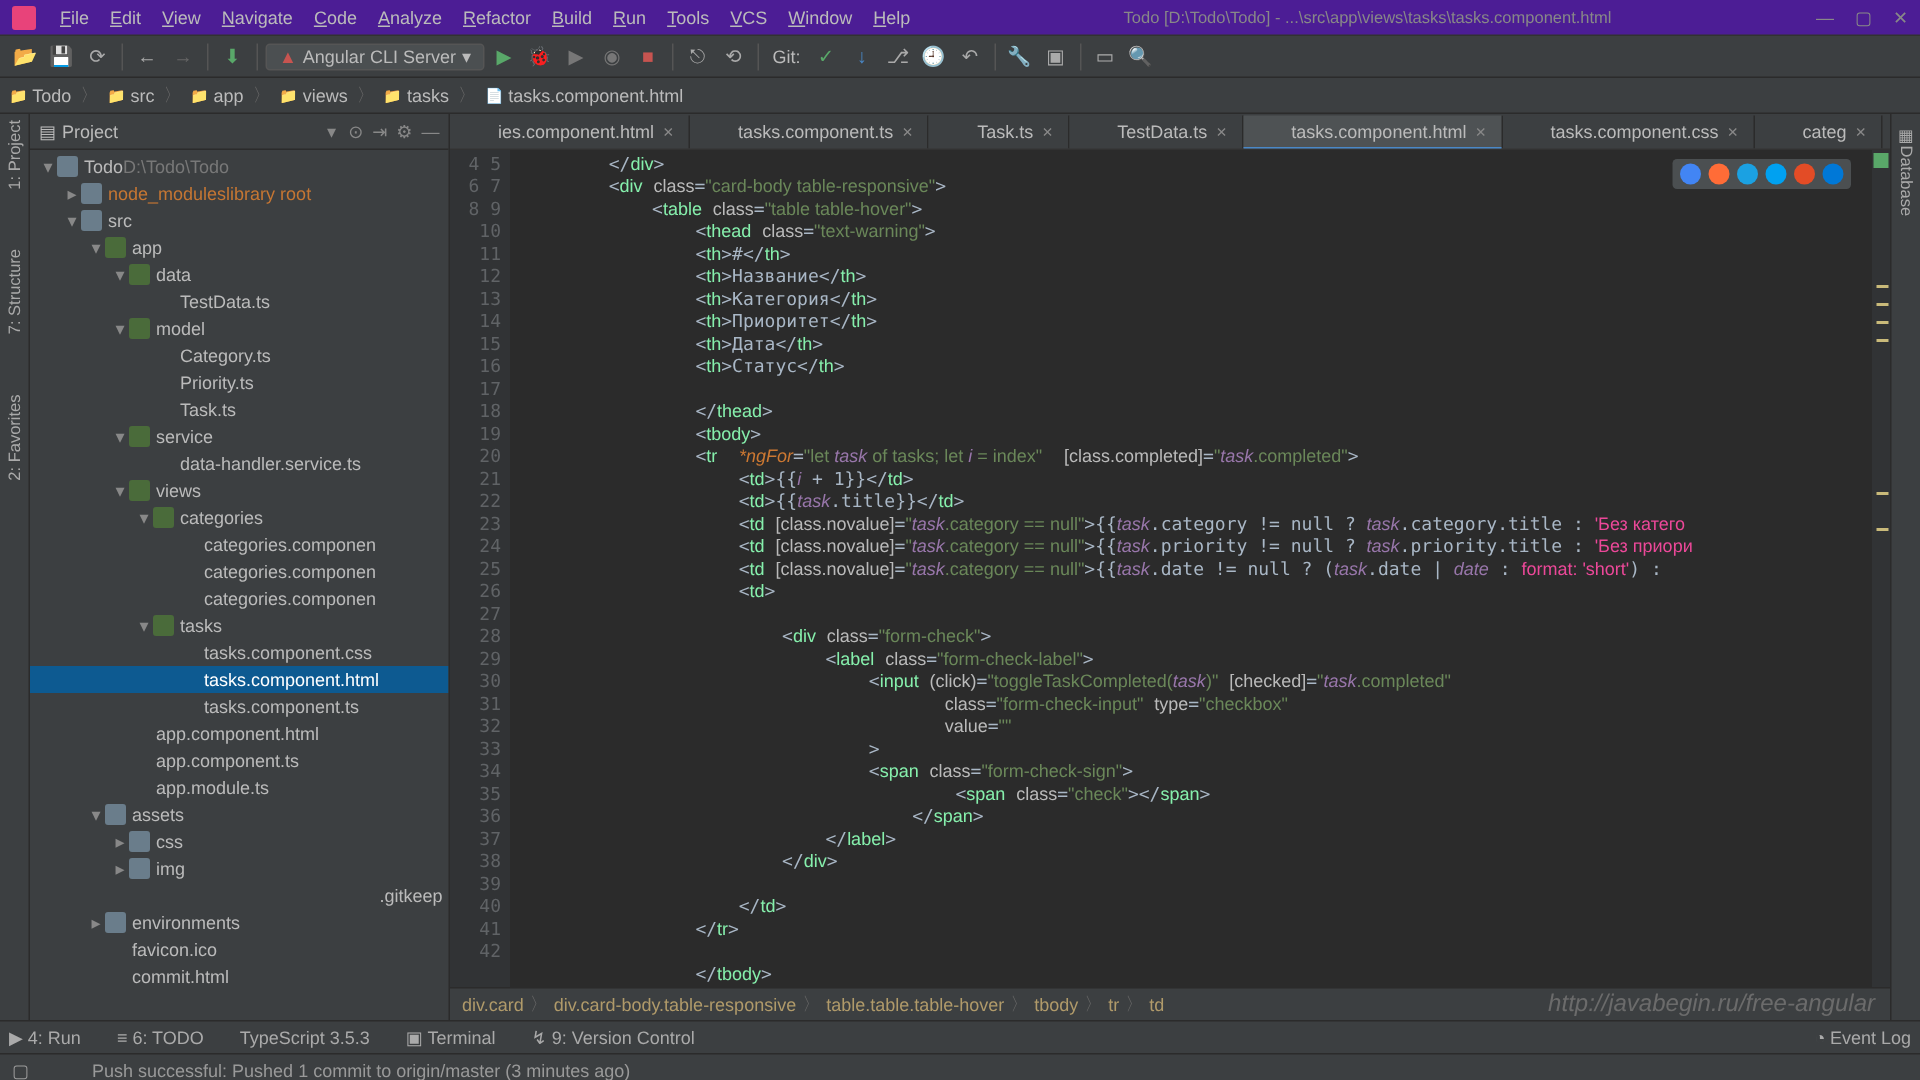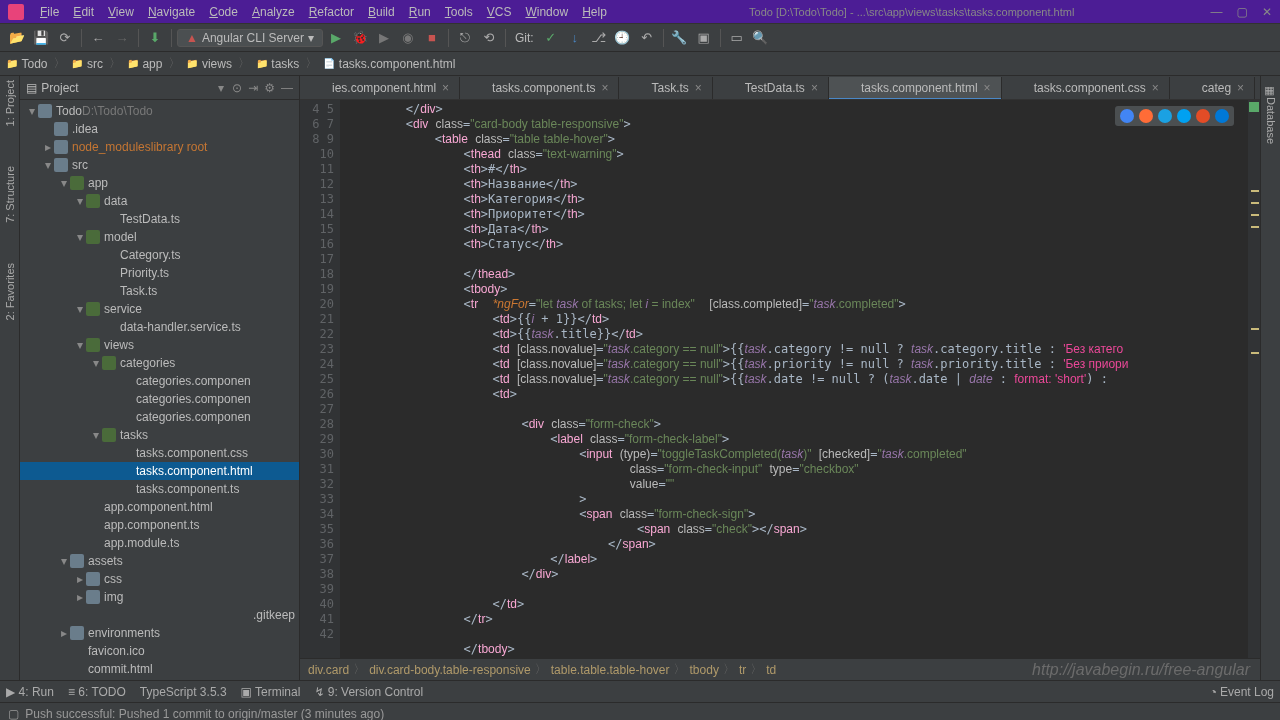--- a/index.html
+++ b/index.html
@@ -42,37 +42,37 @@
 .faded { color:#787878; }
 .editor-area { flex:1; display:flex; flex-direction:column; background:#2b2b2b; }
 .tabs { height:24px; background:#3c3f41; display:flex; align-items:flex-end; border-bottom:1px solid #323232; overflow:hidden; }
 .tab { height:22px; padding:0 10px; display:flex; align-items:center; gap:4px; color:#bbb; border-right:1px solid #2b2b2b; background:#3c3f41; position:relative; }
 .tab.active { background:#4e5254; }
 .tab.active::after { content:""; position:absolute; bottom:-1px; left:0; right:0; height:2px; background:#4a88c7; }
 .tab .close { color:#888; margin-left:2px; }
 .editor-body { flex:1; display:flex; overflow:hidden; position:relative;justify-content:center; }
 .gutter { width:40px; background:#313335; color:#606366; text-align:right; padding:2px 6px 2px 2px; font-family:Consolas,monospace; font-size:12px; line-height:15px; }
 .code { flex:1; font-family:Consolas,monospace; font-size:12px; line-height:15px; padding:2px 0 2px 8px; color:#a9b7c6; white-space:pre; overflow:hidden; }
-.t-tag { color:#f9a8d4; }
+.t-tag { color:#86efac; }
 .t-attr { color:#bababa; }
 .t-str { color:#6a8759; }
 .t-ng { color:#cc7832; font-style:italic; }
 .t-var { color:#9876aa; font-style:italic; }
 .t-gray { color:#ec4899; }
 .floating-browsers { position:absolute; top:6px; right:26px; background:#4b4f51; border-radius:3px; padding:3px 5px; display:flex; gap:5px; }
 .browser-dot { width:14px; height:14px; border-radius:50%; }
 .marker-strip { width:12px; background:#313335; position:relative; }
 .marker { position:absolute; right:1px; width:8px; height:2px; }
 .bcrumb { height:22px; background:#3c3f41; display:flex; align-items:center; padding:0 8px; gap:4px; color:#888; border-top:1px solid #2b2b2b; position:relative; }
 .bcrumb .bc { color:#b09a6a; }
 .watermark { position:absolute; right:10px; font-style:italic; color:#6b6b6b; font-size:16px; }
-.bottom-tabs { height:22px; background:#3c3f41; display:flex; align-items:center; padding:0 6px; gap:14px; border-top:1px solid #2b2b2b; color:#aaa; font-size:11px; }
+.bottom-tabs { height:22px; background:#3c3f41; display:flex; align-items:center; padding:0 6px; gap:24px; border-top:1px solid #2b2b2b; color:#aaa; font-size:11px; }
 .bottom-tabs .bt { display:flex; align-items:center; gap:3px; }
 .statusbar { height:22px; background:#3c3f41; display:flex; align-items:center; padding:0 8px; border-top:1px solid #2b2b2b; color:#999; font-size:11px; }
-.statusbar .sl { flex:1; }
+.statusbar .sl { flex:1;margin-left:36px; }
 .statusbar .sr { display:flex; gap:12px; align-items:center; }
 .green-sq { width:10px; height:10px; background:#59a869; display:inline-block; }
 </style>
 </head>
 <body>
 
 <div class="titlebar">
   <div class="tb-icon"></div>
   <div class="menu" id="main-menu">
       <span><u>F</u>ile</span>
@@ -166,25 +166,20 @@
         <span>⚙</span>
         <span>—</span>
       </span>
     </div>
     <div class="tree" id="tree">
         <div class="tree-row" style="padding-left: 6px;">
           <span class="tw">▾</span>
           <span class="ic ic-folder"></span>
           <span>Todo</span>
           <span class="faded"> D:\Todo\Todo</span>
-        </div>
-        <div class="tree-row" style="padding-left: 22px;">
-          <span class="tw"></span>
-          <span class="ic ic-folder"></span>
-          <span>.idea</span>
         </div>
         <div class="tree-row" style="padding-left: 22px;">
           <span class="tw">▸</span>
           <span class="ic ic-folder"></span>
           <span class="lib-root">node_modules</span>
           <span class="lib-root"> library root</span>
         </div>
         <div class="tree-row" style="padding-left: 22px;">
           <span class="tw">▾</span>
           <span class="ic ic-folder"></span>
@@ -402,21 +397,21 @@
                 &lt;<span class="t-tag">tr</span>  <span class="t-ng">*ngFor</span>=<span class="t-str">"let </span><span class="t-var">task</span><span class="t-str"> of tasks; let </span><span class="t-var">i</span><span class="t-str"> = index"</span>  <span class="t-attr">[class.completed]</span>=<span class="t-str">"</span><span class="t-var">task</span><span class="t-str">.completed"</span>&gt;
                     &lt;<span class="t-tag">td</span>&gt;{{<span class="t-var">i</span> + 1}}&lt;/<span class="t-tag">td</span>&gt;
                     &lt;<span class="t-tag">td</span>&gt;{{<span class="t-var">task</span>.title}}&lt;/<span class="t-tag">td</span>&gt;
                     &lt;<span class="t-tag">td</span> <span class="t-attr">[class.novalue]</span>=<span class="t-str">"</span><span class="t-var">task</span><span class="t-str">.category == null"</span>&gt;{{<span class="t-var">task</span>.category != null ? <span class="t-var">task</span>.category.title : <span class="t-gray">'Без катего</span>
                     &lt;<span class="t-tag">td</span> <span class="t-attr">[class.novalue]</span>=<span class="t-str">"</span><span class="t-var">task</span><span class="t-str">.category == null"</span>&gt;{{<span class="t-var">task</span>.priority != null ? <span class="t-var">task</span>.priority.title : <span class="t-gray">'Без приори</span>
                     &lt;<span class="t-tag">td</span> <span class="t-attr">[class.novalue]</span>=<span class="t-str">"</span><span class="t-var">task</span><span class="t-str">.category == null"</span>&gt;{{<span class="t-var">task</span>.date != null ? (<span class="t-var">task</span>.date | <span class="t-var">date</span> : <span class="t-gray">format: 'short'</span>) :
                     &lt;<span class="t-tag">td</span>&gt;
 
                         &lt;<span class="t-tag">div</span> <span class="t-attr">class</span>=<span class="t-str">"form-check"</span>&gt;
                             &lt;<span class="t-tag">label</span> <span class="t-attr">class</span>=<span class="t-str">"form-check-label"</span>&gt;
-                                &lt;<span class="t-tag">input</span> <span class="t-attr">(type)</span>=<span class="t-str">"toggleTaskCompleted(</span><span class="t-var">task</span><span class="t-str">)"</span> <span class="t-attr">[checked]</span>=<span class="t-str">"</span><span class="t-var">task</span><span class="t-str">.completed"</span>
+                                &lt;<span class="t-tag">input</span> <span class="t-attr">(click)</span>=<span class="t-str">"toggleTaskCompleted(</span><span class="t-var">task</span><span class="t-str">)"</span> <span class="t-attr">[checked]</span>=<span class="t-str">"</span><span class="t-var">task</span><span class="t-str">.completed"</span>
                                        <span class="t-attr">class</span>=<span class="t-str">"form-check-input"</span> <span class="t-attr">type</span>=<span class="t-str">"checkbox"</span>
                                        <span class="t-attr">value</span>=<span class="t-str">""</span>
                                 &gt;
                                 &lt;<span class="t-tag">span</span> <span class="t-attr">class</span>=<span class="t-str">"form-check-sign"</span>&gt;
                                         &lt;<span class="t-tag">span</span> <span class="t-attr">class</span>=<span class="t-str">"check"</span>&gt;&lt;/<span class="t-tag">span</span>&gt;
                                     &lt;/<span class="t-tag">span</span>&gt;
                             &lt;/<span class="t-tag">label</span>&gt;
                         &lt;/<span class="t-tag">div</span>&gt;
 
                     &lt;/<span class="t-tag">td</span>&gt;

